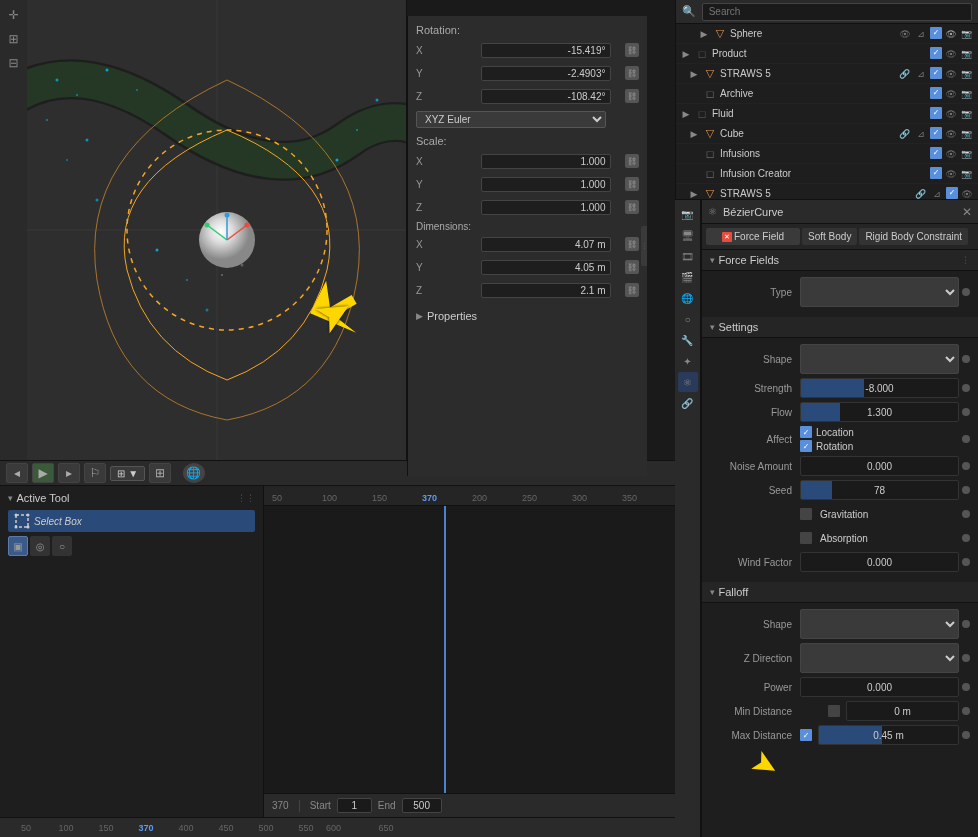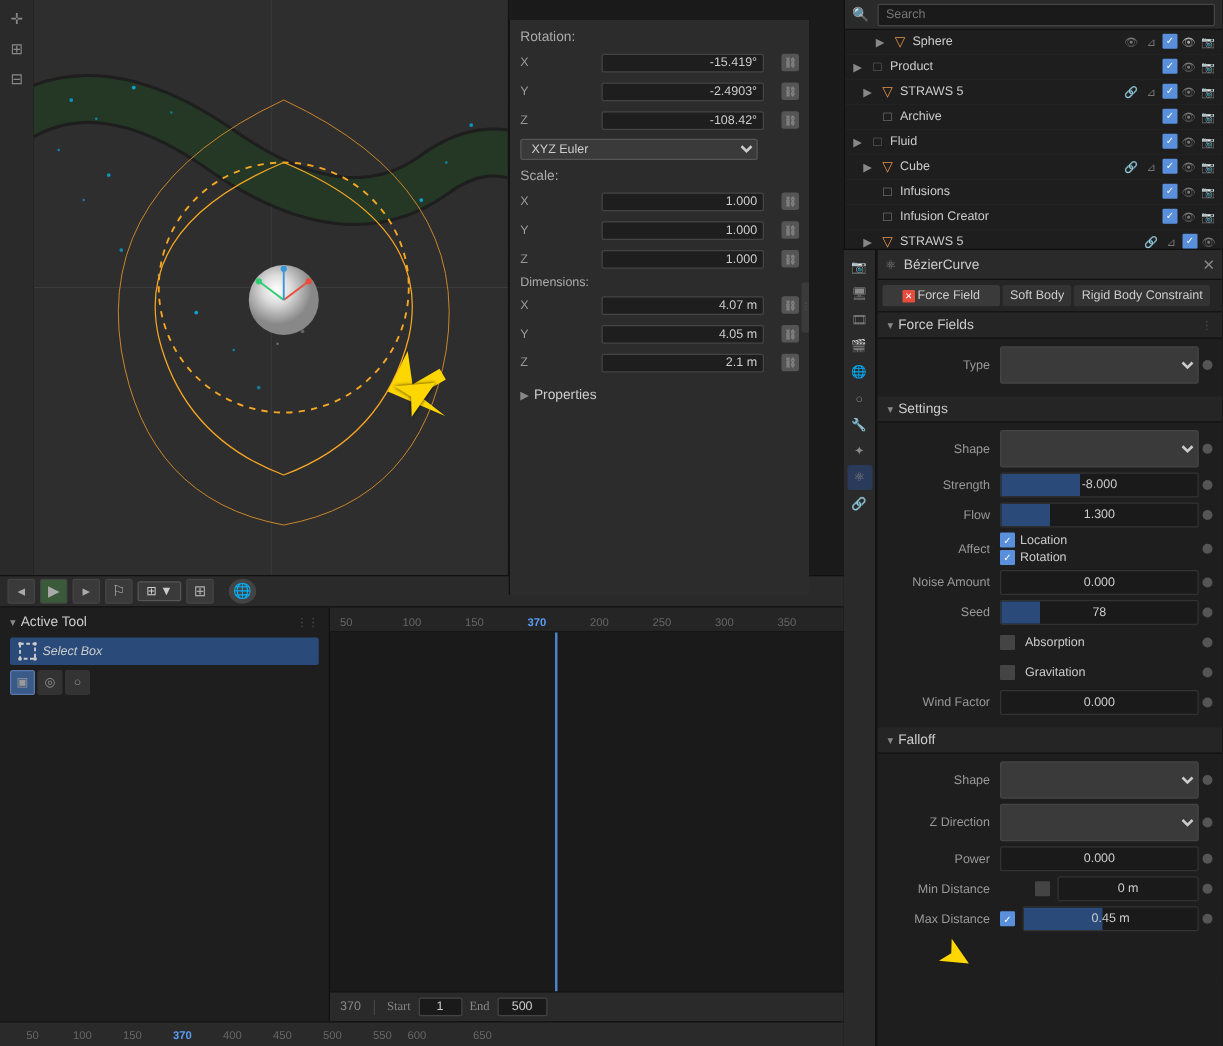--- a/index.html
+++ b/index.html
@@ -439,21 +439,20 @@
       color: #ccc;
       font-size: 10px;
       width: 40px;
       padding: 1px 4px;
       text-align: center;
     }
 
     .frame-label {
       font-size: 10px;
       color: #888;
-      font-family: Liberation Serif, serif;
     }
 
     
     .right-column {
       display: flex;
       flex-direction: column;
       width: 303px;
     }
 
     
@@ -984,30 +983,30 @@
               <div class="field-slider-fill" style="width:20%;"></div>
               <span class="field-slider-text">78</span>
             </div>
             <div class="field-dot"></div>
           </div>
 
           <div class="field-row">
             <div class="field-label"></div>
             <div style="flex:1; display:flex; align-items:center; gap:4px;">
               <div class="field-checkbox-empty"></div>
-              <span style="font-size:10px; color:#ccc;">Absorption</span>
+              <span style="font-size:10px; color:#ccc;">Gravitation</span>
             </div>
             <div class="field-dot"></div>
           </div>
 
           <div class="field-row">
             <div class="field-label"></div>
             <div style="flex:1; display:flex; align-items:center; gap:4px;">
               <div class="field-checkbox-empty"></div>
-              <span style="font-size:10px; color:#ccc;">Gravitation</span>
+              <span style="font-size:10px; color:#ccc;">Absorption</span>
             </div>
             <div class="field-dot"></div>
           </div>
 
           <div class="field-row">
             <div class="field-label">Wind Factor</div>
             <div class="field-slider-track" style="position:relative;">
               <div class="field-slider-fill" style="width:0%;"></div>
               <span class="field-slider-text">0.000</span>
             </div>

